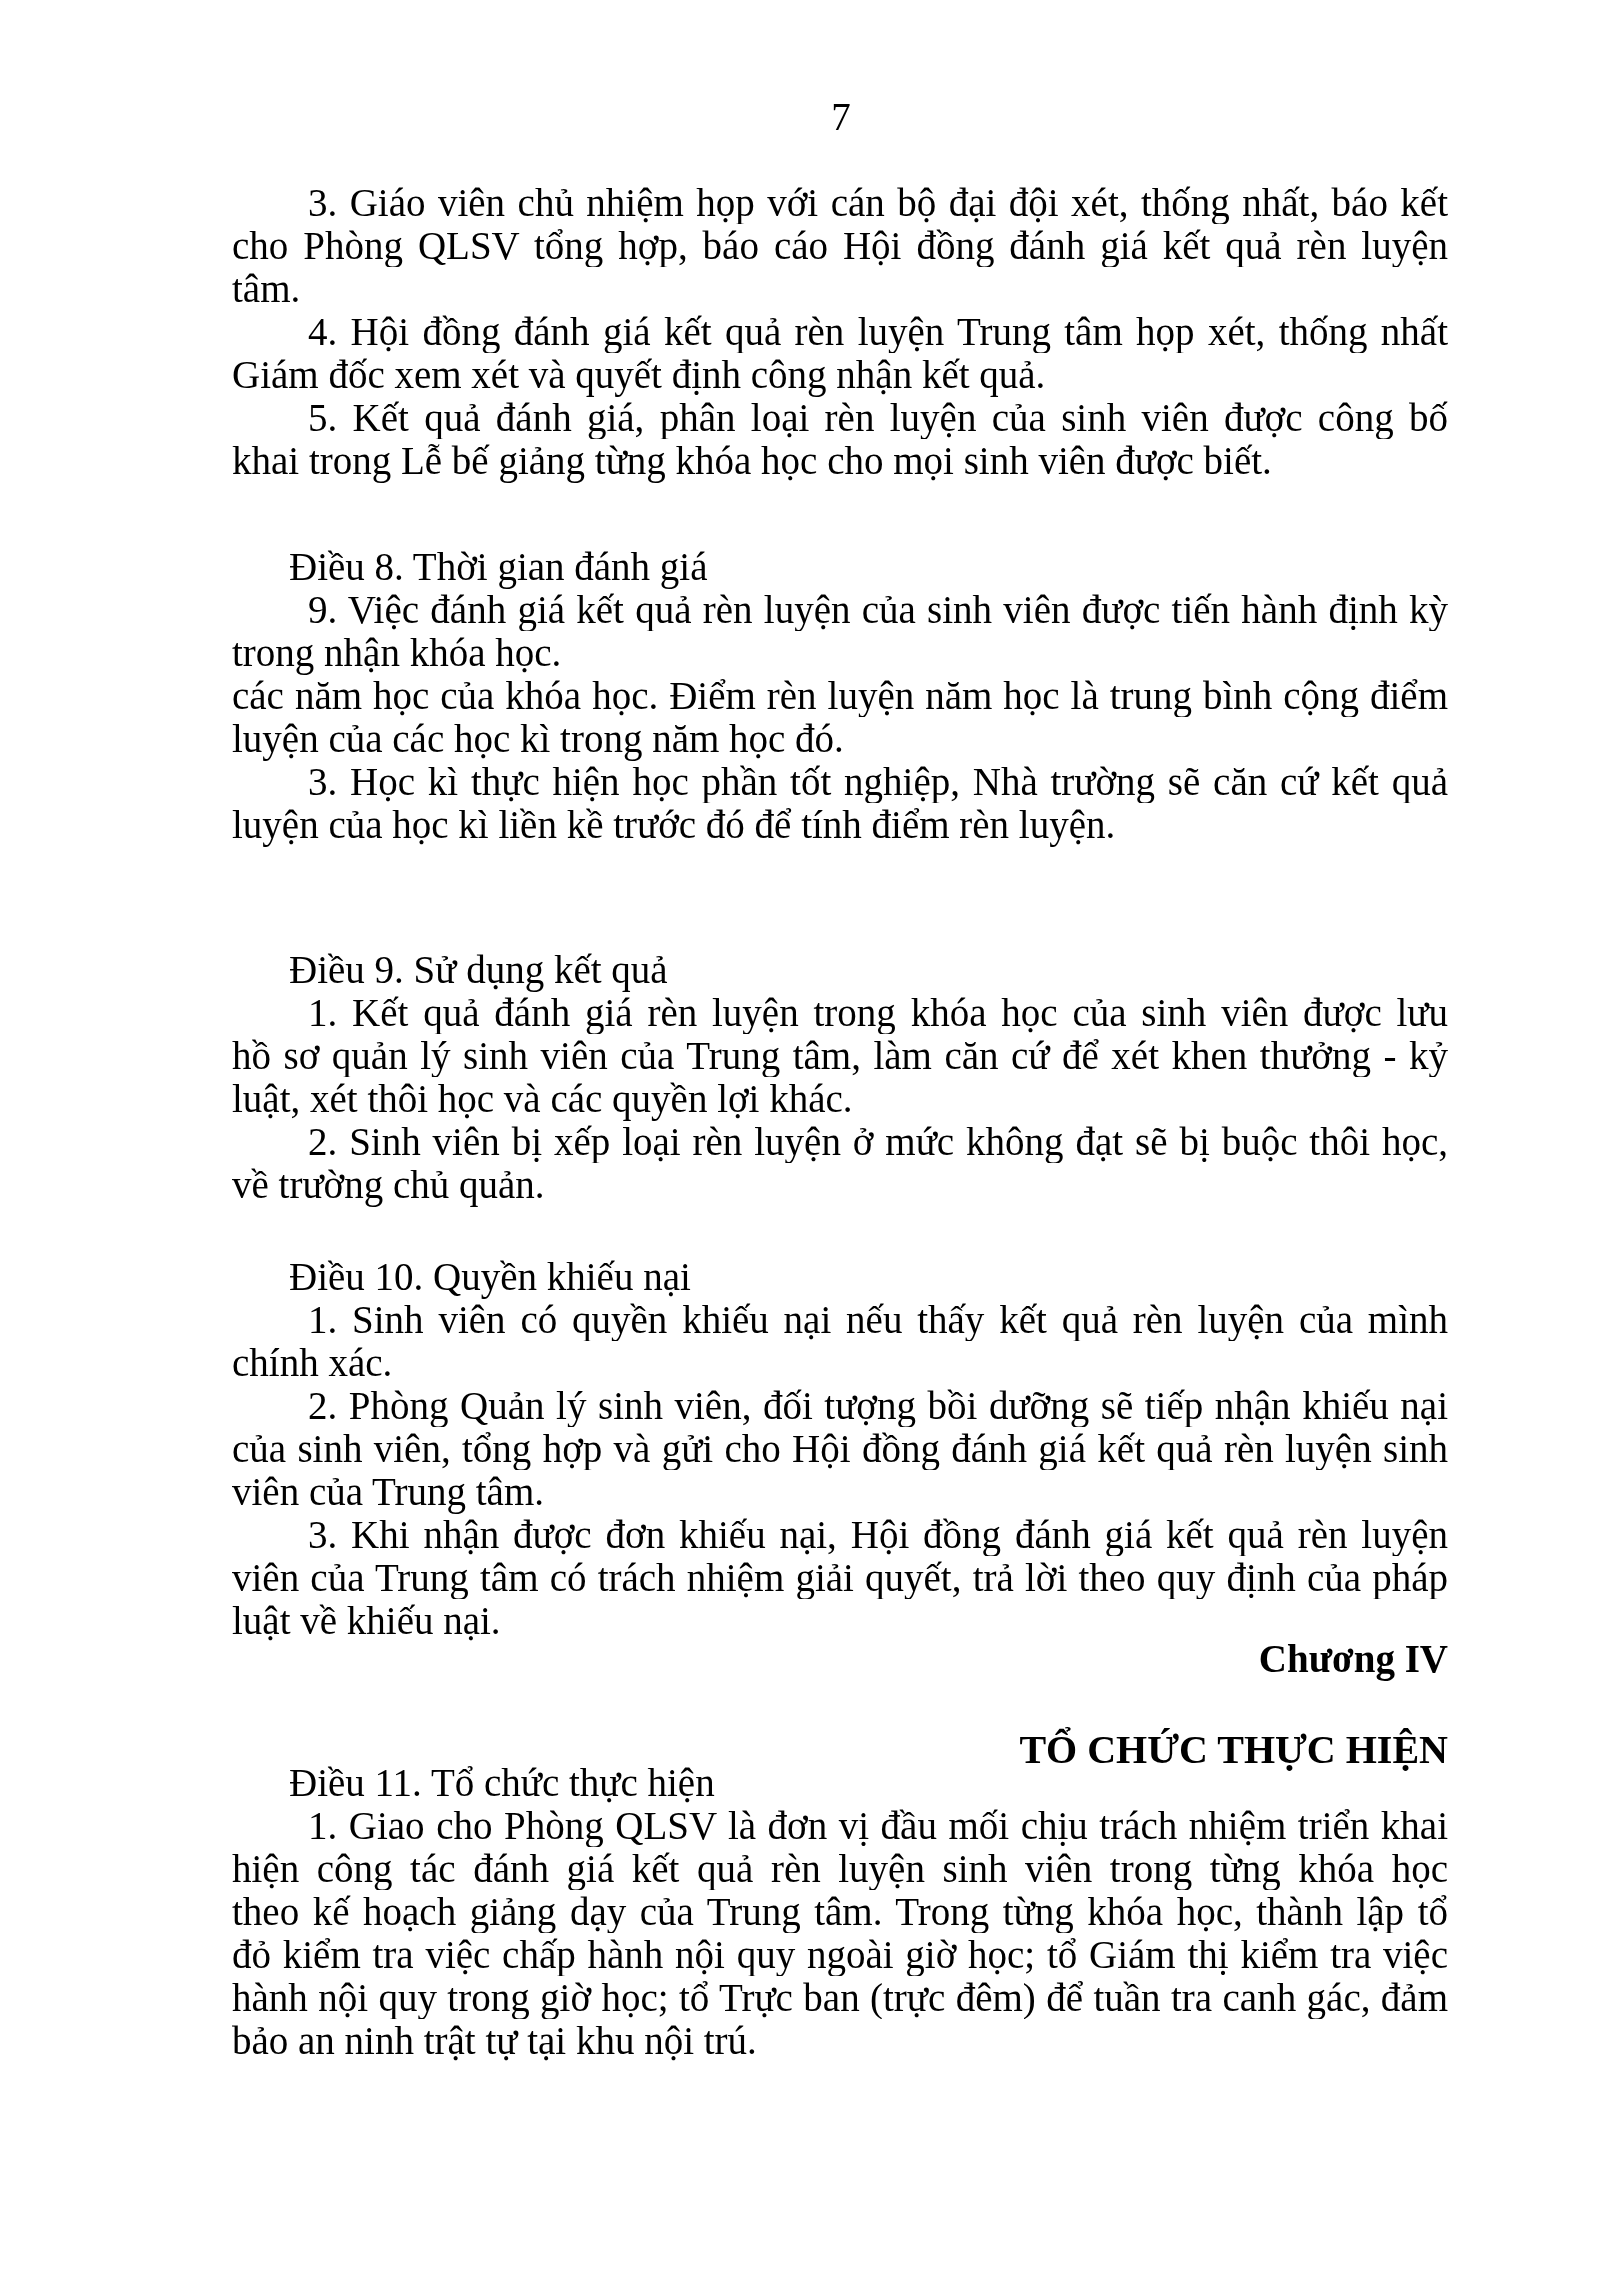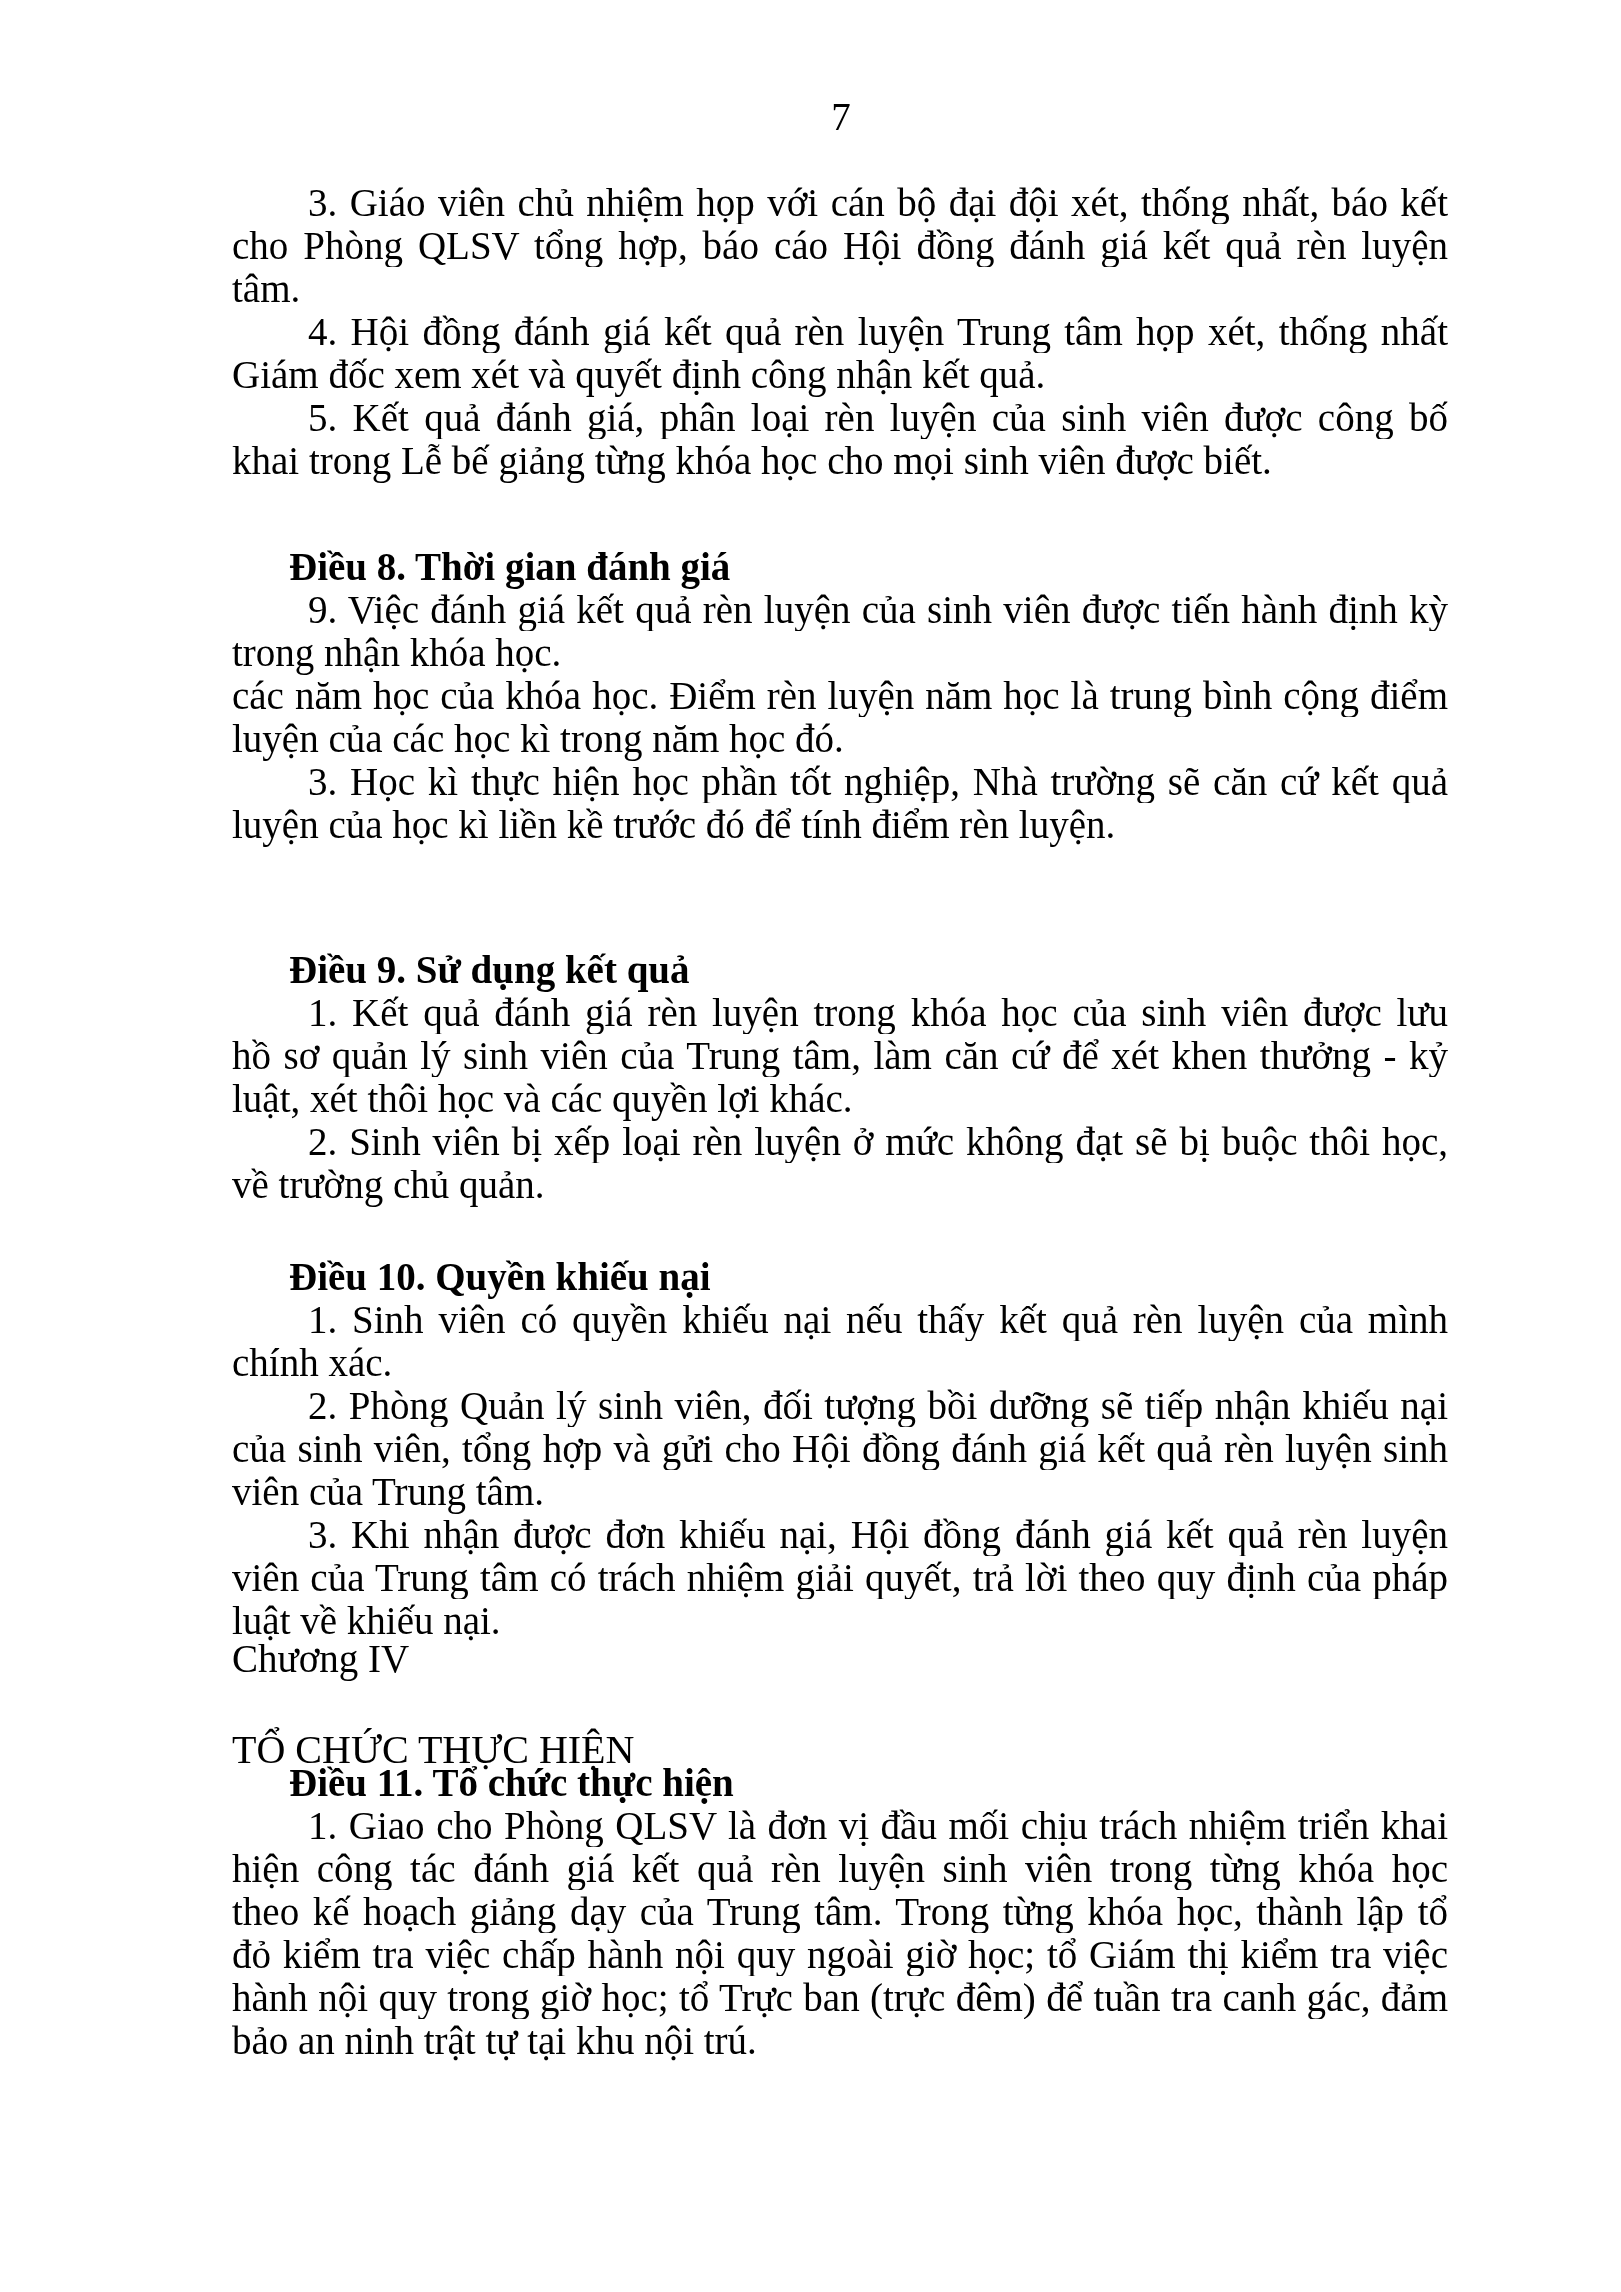--- a/index.html
+++ b/index.html
@@ -12,22 +12,22 @@
       position: absolute; top: 95px; left: 0; width: 1682px;
       text-align: center; font-size: 39px; line-height: 43px;
     }
     .block { position: absolute; left: 232px; width: 1216px; }
     .line {
       display: block; font-size: 39px; line-height: 43px; height: 43px;
       white-space: nowrap; overflow: visible;
     }
     .line.j { text-align: justify; text-align-last: justify; white-space: normal; overflow: hidden; }
     .line.indent { padding-left: 76px; }
-    .heading { font-weight: bold; padding-left: 57px; }
-    .center { text-align: left; font-weight: normal; }
+    .heading { font-weight: normal; padding-left: 57px; }
+    .center { text-align: right; font-weight: bold; }
     .chapter-title { font-size: 40px; margin-top: 48px; }
   </style>
 </head>
 <body>
 
 <div class="page-number">7</div>
 
 <div class="block" style="top:181px;">
   <div class="lines">
       <div class="line j indent">3. Giáo viên chủ nhiệm họp với cán bộ đại đội xét, thống nhất, báo kết quả</div>

